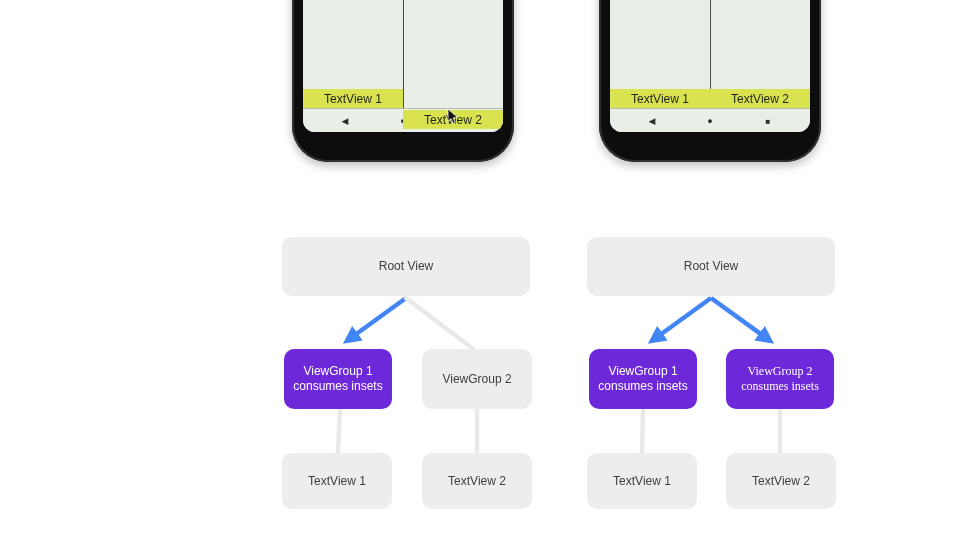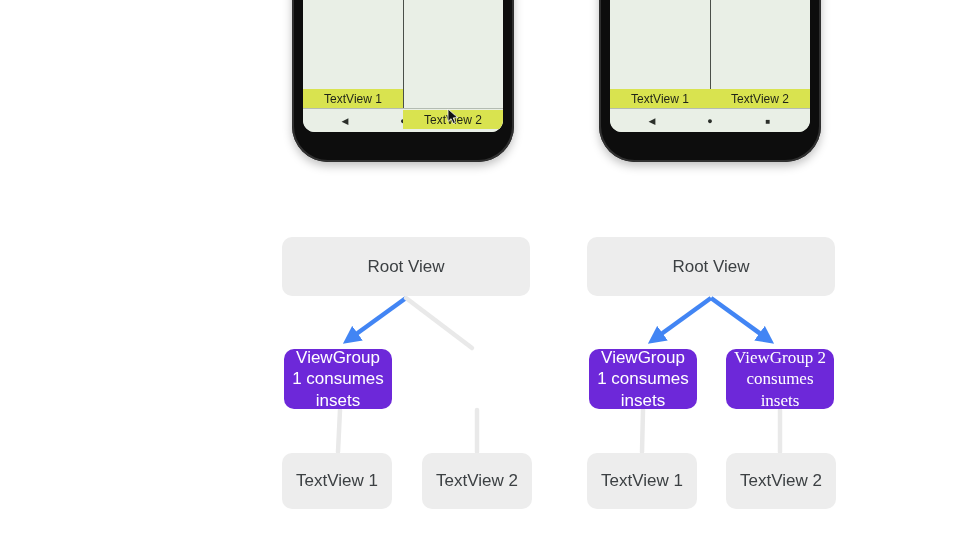--- a/index.html
+++ b/index.html
@@ -40,21 +40,21 @@
   
   .sdk-label {
     position:absolute; width:248px; text-align:center;
     font-size:13px; color:#5f6368; top:198px;
   }
 
   
   .node {
     position:absolute; border-radius:10px;
     display:flex; align-items:center; justify-content:center; text-align:center;
-    font-size:17px; color:#3c4043; line-height:1.25; padding:4px 6px;
+    font-size:12px; color:#3c4043; line-height:1.25; padding:4px 6px;
   }
   .node-gray { background:#ededed; }
   .node-blue { background:#6d28d9; color:#ffffff; }
 
   .edges { position:absolute; left:0; top:0; width:960px; height:540px; pointer-events:none; }
 </style>
 </head>
 <body>
 
 <div class="canvas">
@@ -102,20 +102,21 @@
         <span class="nav-icon nav-back">◀</span>
         <span class="nav-icon nav-home">●</span>
         <span class="nav-icon nav-recents">■</span>
       </div>
     </div>
   </div>
 
 
   <div class="node node-gray" style="left:200px; top:237px; width:248px; height:59px;">Root View</div>
   <div class="node node-blue" style="left:202px; top:349px; width:108px; height:60px;">ViewGroup 1 consumes insets</div>
+  <div class="node node-gray" style="left:340px; top:349px; width:110px; height:60px;">ViewGroup 2</div>
   <div class="node node-gray" style="left:200px; top:453px; width:110px; height:56px;">TextView 1</div>
   <div class="node node-gray" style="left:340px; top:453px; width:110px; height:56px;">TextView 2</div>
 
   <div class="node node-gray" style="left:505px; top:237px; width:248px; height:59px;">Root View</div>
   <div class="node node-blue" style="left:507px; top:349px; width:108px; height:60px;">ViewGroup 1 consumes insets</div>
   <div class="node node-blue" style="left:644px; top:349px; width:108px; height:60px;font-family:Liberation Serif, serif;">ViewGroup 2 consumes insets</div>
   <div class="node node-gray" style="left:505px; top:453px; width:110px; height:56px;">TextView 1</div>
   <div class="node node-gray" style="left:644px; top:453px; width:110px; height:56px;">TextView 2</div>
 
 </div>

